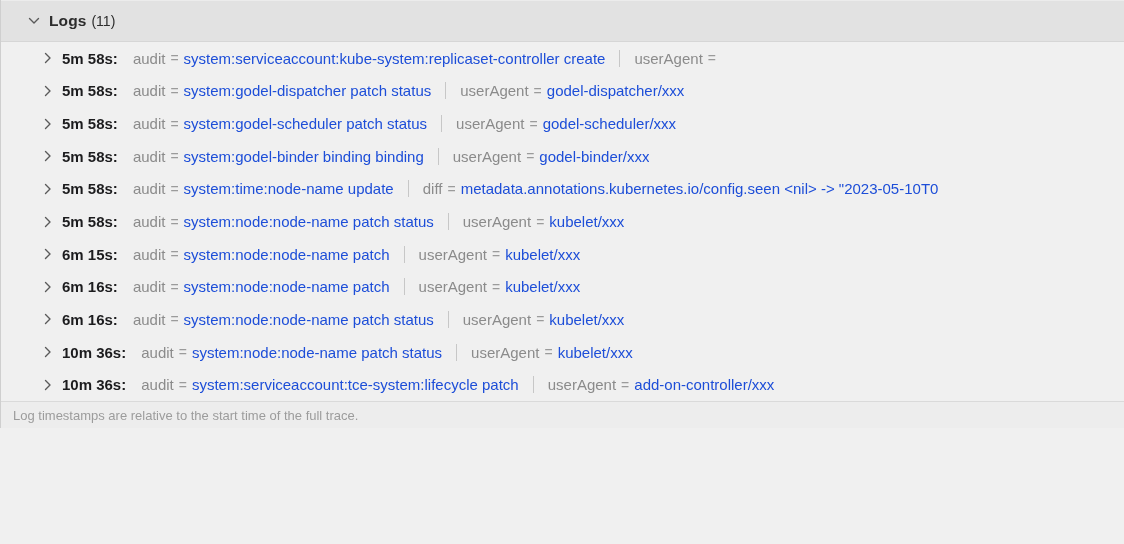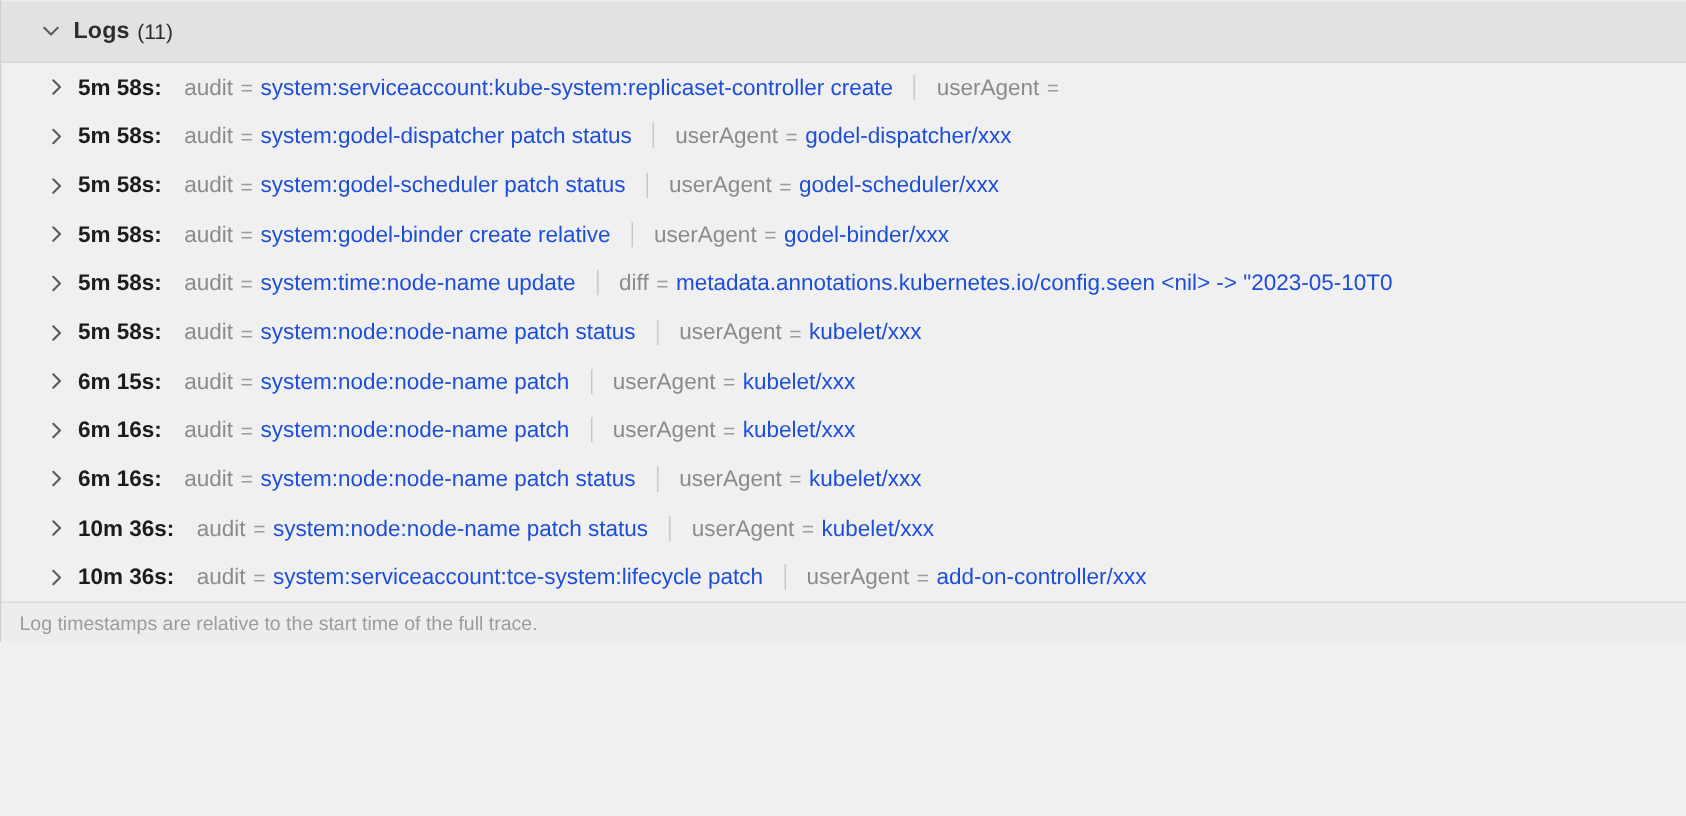--- a/index.html
+++ b/index.html
@@ -38,21 +38,21 @@
     flex: 1 1 auto;
     display: flex;
     flex-direction: column;
     overflow: hidden;
     background: #f0f0f0;
   }
   .log-row {
     flex: 1 1 auto;
     display: flex;
     align-items: center;
-    padding-left: 33px;
+    padding-left: 43px;
     white-space: nowrap;
     overflow: hidden;
     font-size: 15px;
     cursor: pointer;
   }
   .log-row .chev { display: inline-flex; align-items: center; margin-right: 10px; flex: 0 0 auto; }
   .time { font-weight: bold; color: #1c1c1e; margin-right: 15px; flex: 0 0 auto; }
   .pairs { display: inline-flex; align-items: center; overflow: hidden; }
   .k { color: #8b8b8b; }
   .eq { color: #9b9b9b; margin: 0 5px; font-size: 14px; }
@@ -147,21 +147,21 @@
       <div class="log-row">
     <span class="chev">
       <svg class="icon" width="8" height="12" viewBox="0 0 8 12">
         <path d="M1.5 1.5 L6 6 L1.5 10.5" fill="none" stroke="#5a5a5a" stroke-width="1.4" stroke-linecap="round" stroke-linejoin="round"></path>
       </svg>
     </span>
     <span class="time">5m 58s:</span>
     <span class="pairs">
           <span class="k">audit</span>
           <span class="eq">=</span>
-          <span class="v">system:godel-binder create relative</span>
+          <span class="v">system:godel-binder binding binding</span>
           <span class="pipe"></span>
           <span class="k">userAgent</span>
           <span class="eq">=</span>
           <span class="v">godel-binder/xxx</span>
         </span>
   </div>
       <div class="log-row">
     <span class="chev">
       <svg class="icon" width="8" height="12" viewBox="0 0 8 12">
         <path d="M1.5 1.5 L6 6 L1.5 10.5" fill="none" stroke="#5a5a5a" stroke-width="1.4" stroke-linecap="round" stroke-linejoin="round"></path>

